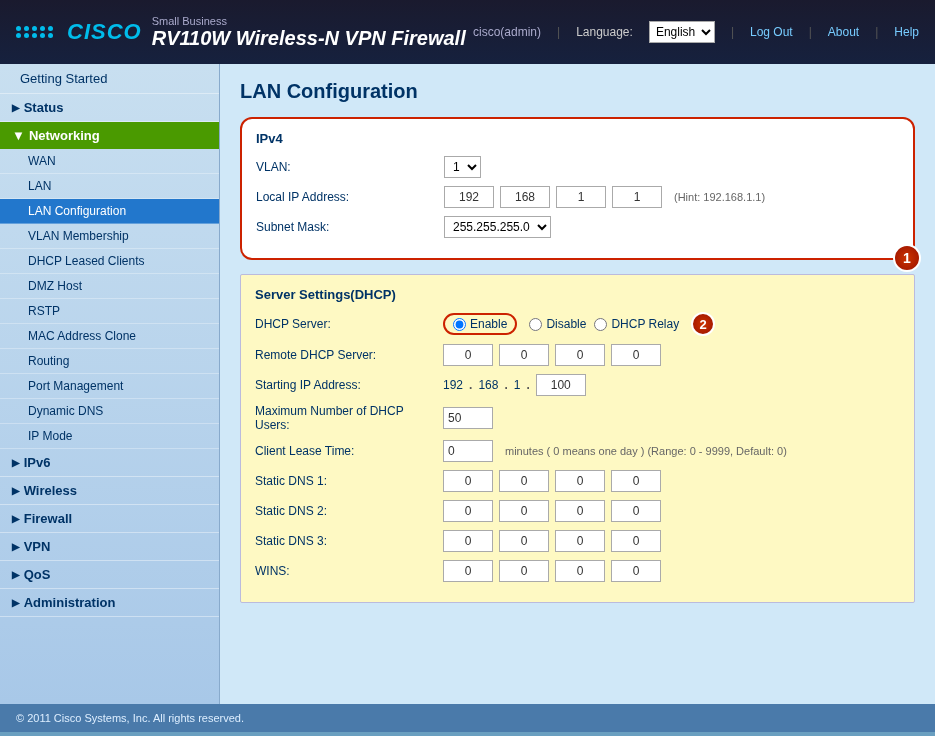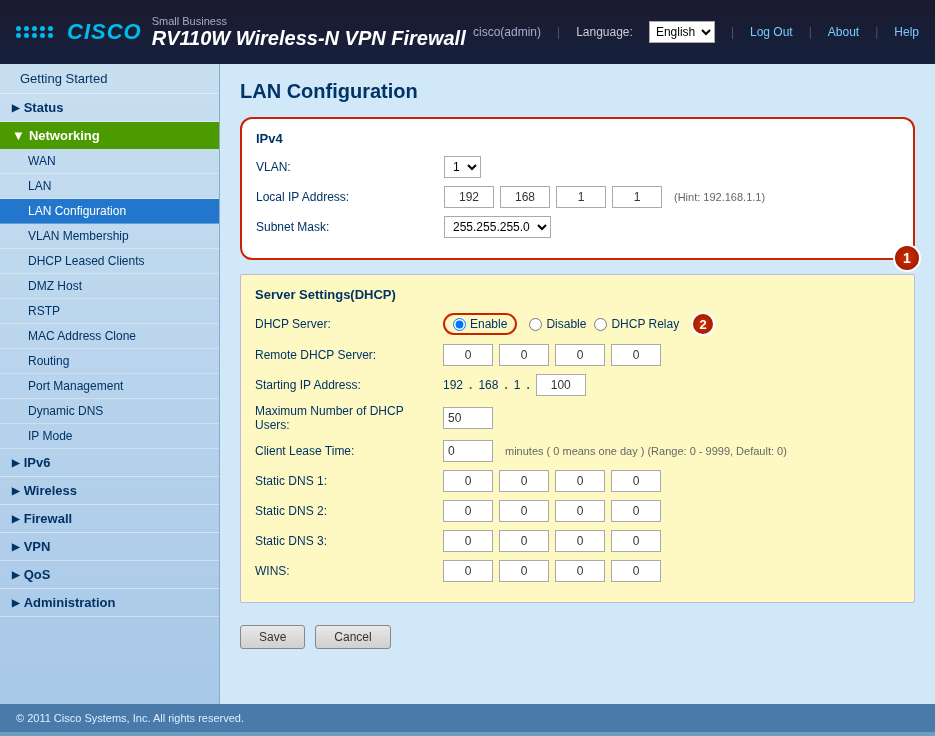--- a/index.html
+++ b/index.html
@@ -463,24 +463,20 @@
           <div class="form-controls">
             <input type="text" class="ip-field" value="0" style="">
             <input type="text" class="ip-field" value="0" style="">
             <input type="text" class="ip-field" value="0" style="">
             <input type="text" class="ip-field" value="0" style="">
           </div>
         </div>
 
       </div>
 
-      <div class="btn-row">
-        <button class="btn">Save</button>
-        <button class="btn">Cancel</button>
-      </div>
 
     </div>
   </div>
 
 </div>
 
 <div id="footer">
   <span>© 2011 Cisco Systems, Inc. All rights reserved.</span>
 </div>
 

